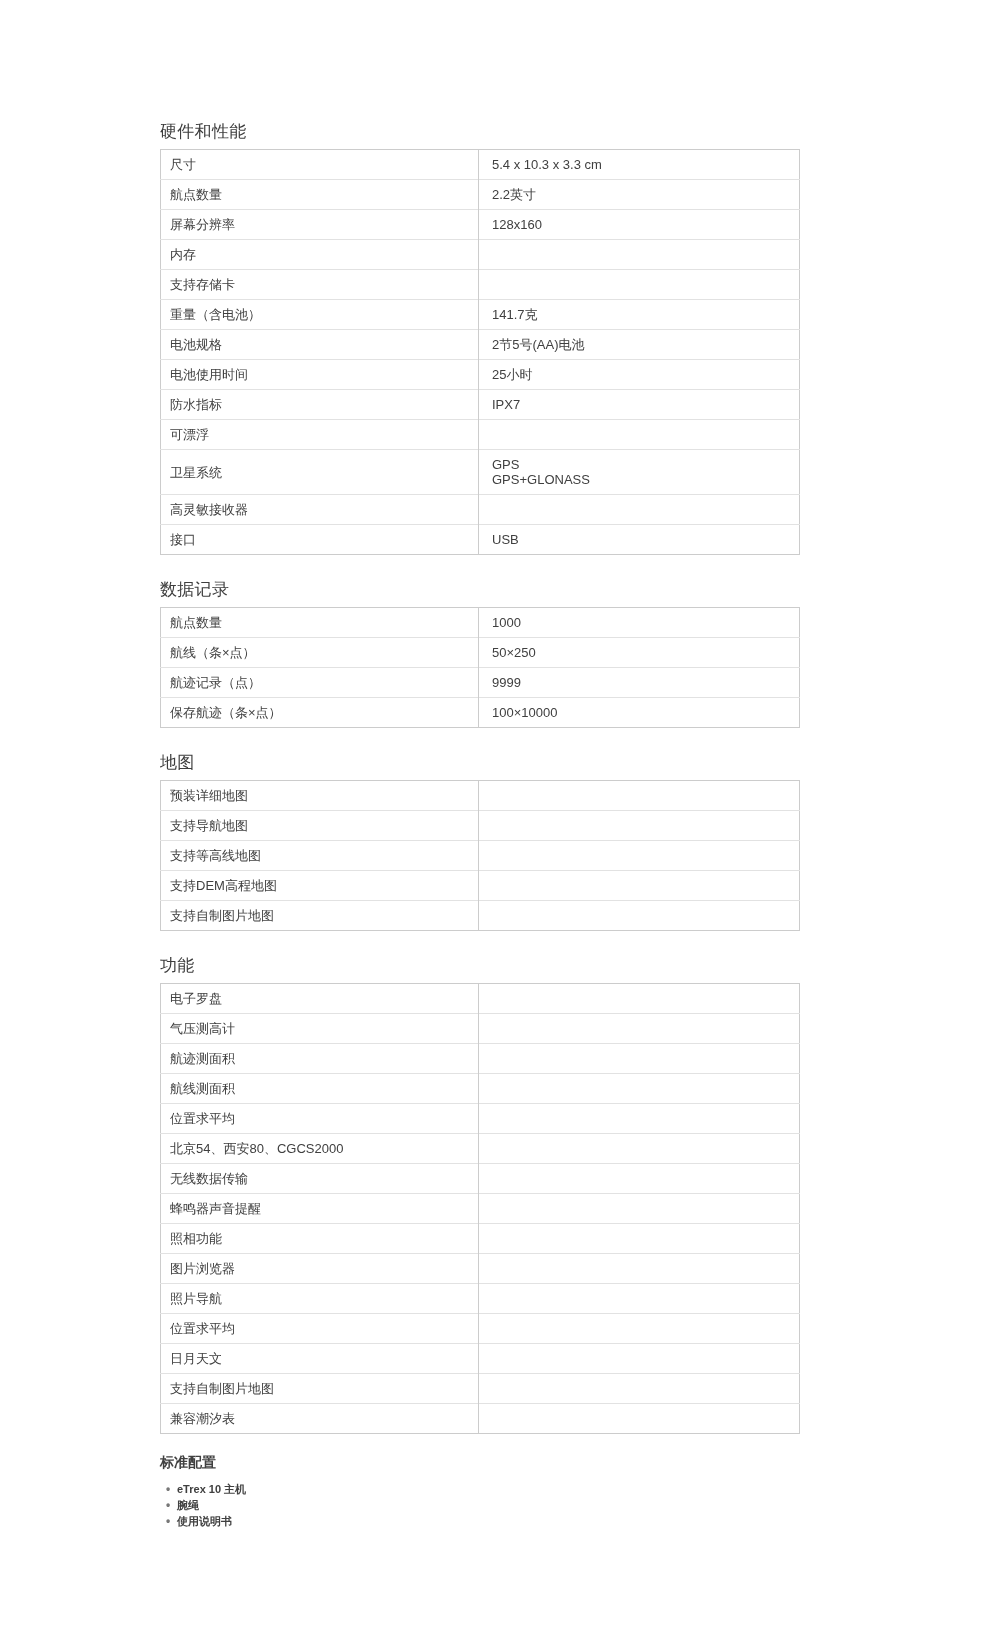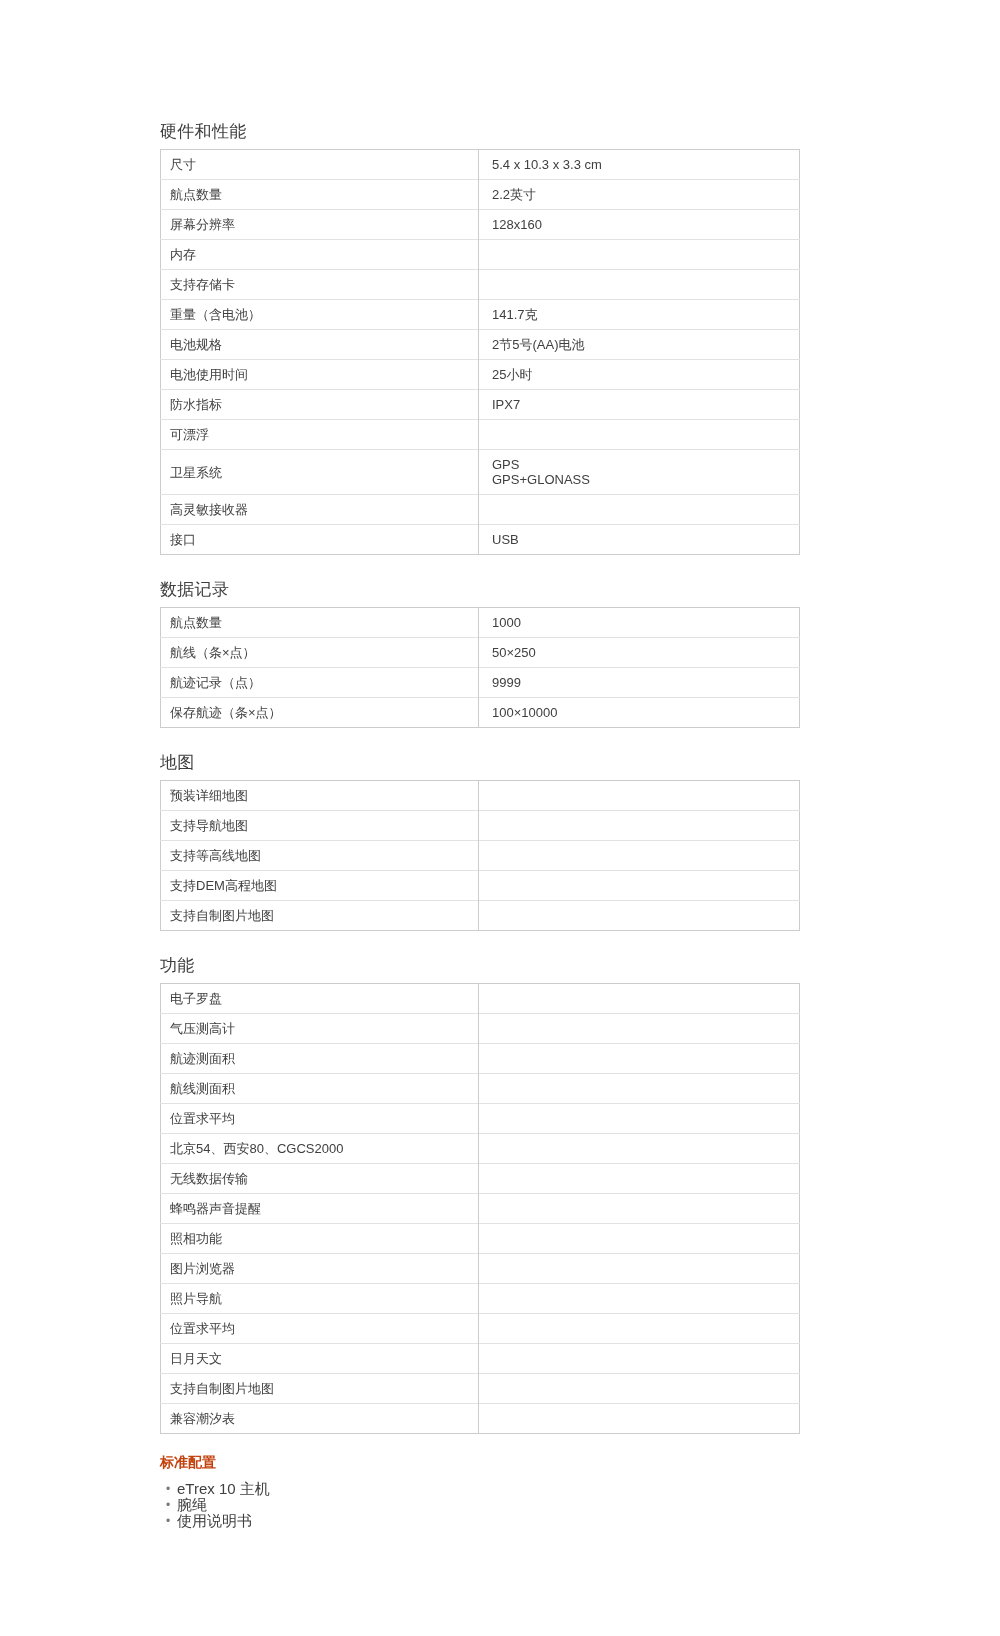--- a/index.html
+++ b/index.html
@@ -55,35 +55,36 @@
     border-right:1px solid var(--border-outer);
   }
   td.cell-value{
     padding:7px 13px;
     white-space:pre-line;
   }
   .std{ margin-top:18px; }
   .std-title{
     font-size:14px;
     font-weight:700;
-    color:#c2410c;
+    color:#404040;
     line-height:20px;
     margin:0;
   }
   .std-list{
     list-style:none;
     margin:9px 0 0 0;
     padding:0;
   }
   .std-list li{
     position:relative;
     padding-left:17px;
-    font-size:15px;
+    font-size:11px;
     line-height:16px;
     color:var(--cell-text);
+    font-weight:bold;
   }
   .std-list li::before{
     content:"\2022";
     position:absolute;
     left:6px;
     top:0;
     color:var(--bullet);
     font-size:12px;
   }
 </style>

